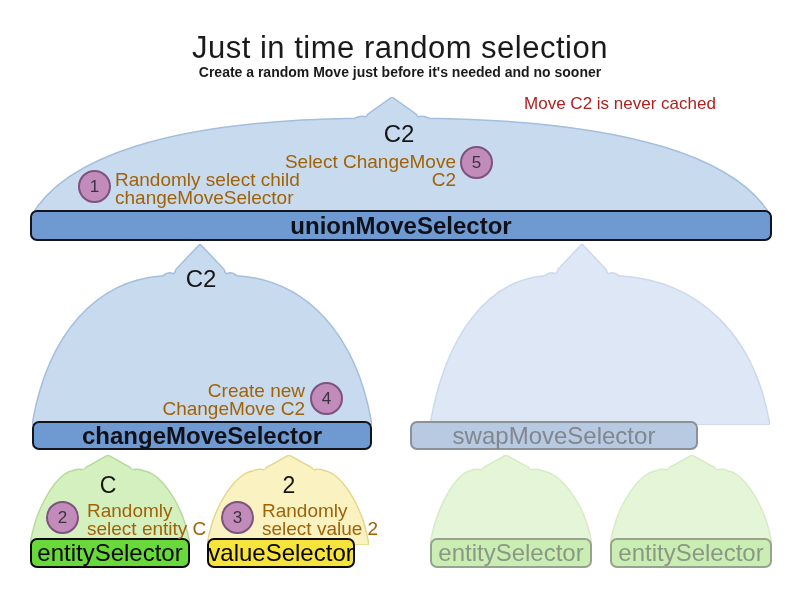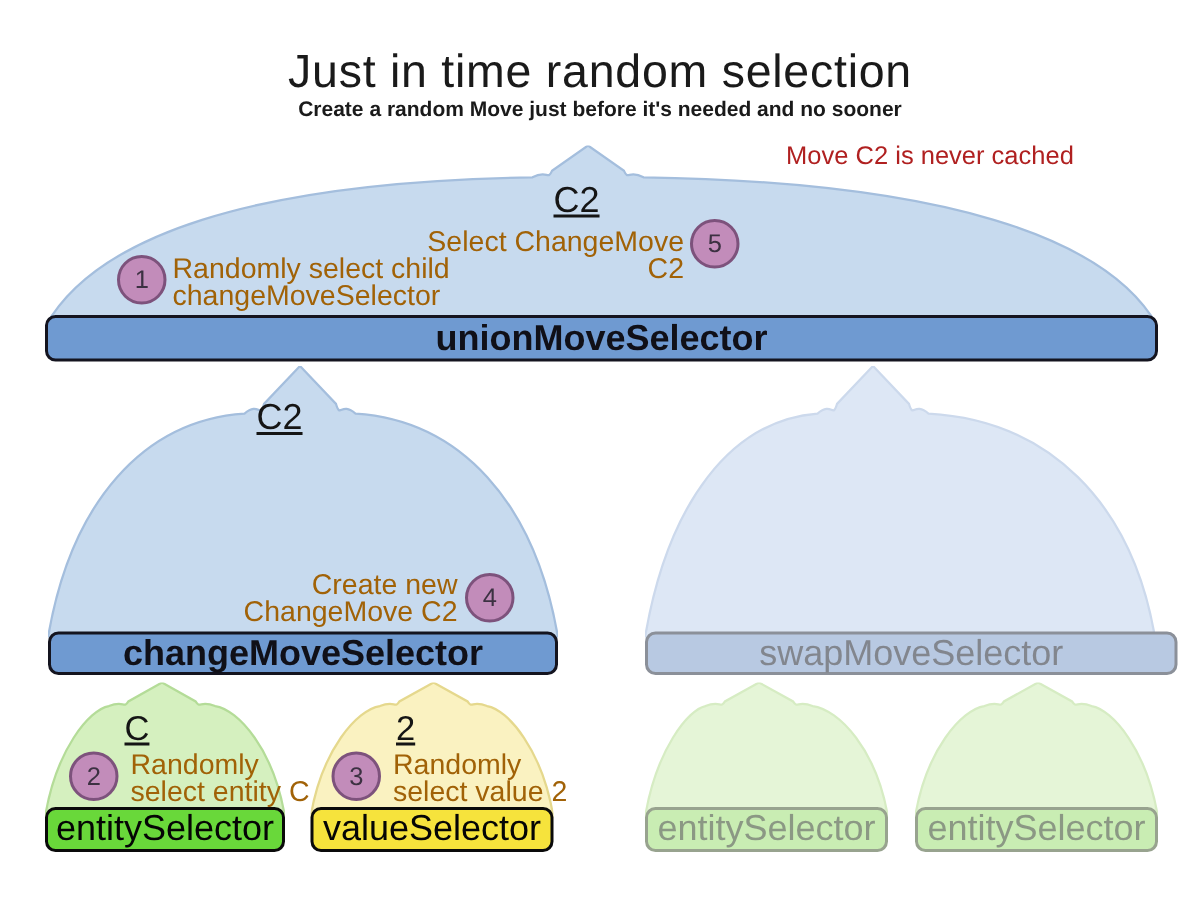--- a/index.html
+++ b/index.html
@@ -29,21 +29,21 @@
   .dome-yellow path{fill:#faf2c1;stroke:#e5d88d;}
   .bar{
     position:absolute;display:flex;align-items:center;justify-content:center;
     box-sizing:border-box;border-radius:7px;font-size:24px;line-height:1;
   }
   .bar-blue{background:#6f9ad1;border:2px solid #14141f;color:#101018;font-weight:bold;}
   .bar-blue-faded{background:#b8c9e2;border:2px solid #8b9099;color:#82868e;}
   .bar-green{background:#69d83a;border:2px solid #0a0a0a;color:#050505;}
   .bar-green-faded{background:#c9edb3;border:2px solid #98a38f;color:#8b9884;}
   .bar-yellow{background:#f6e33c;border:2px solid #0a0a0a;color:#050505;}
-  .outlabel{position:absolute;font-size:24px;color:#151515;text-decoration:underline;}
+  .outlabel{position:absolute;font-size:24px;color:#151515;text-align:center;}
   .stepcircle{
     position:absolute;width:33px;height:33px;border-radius:50%;
     background:#c28cba;border:2.5px solid #7d527c;box-sizing:border-box;
     display:flex;align-items:center;justify-content:center;
     font-size:17px;color:#3c3142;
   }
   .anno{
     position:absolute;font-size:19px;line-height:17.5px;color:#a16207;
   }
   .anno.right{text-align:right;}
@@ -78,27 +78,27 @@
   <svg class="dome dome-green-faded" style="left:610px;top:455px" width="162" height="90" viewBox="0 0 162 90">
       <path d="M 0 90 C 7.3 45.0 31.2 18.0 46.3 15.7 C 56.3 11.7 56.3 17.6 59.3 12.6 L 82 0 L 104.7 12.6 C 107.7 17.6 107.7 11.7 117.7 15.7 C 131.6 18.0 154.7 45.0 162 90 Z"></path>
     </svg>
 
   <div class="bar bar-blue" style="left:30px;top:210px;width:742px;height:31px">
     <span>unionMoveSelector</span>
   </div>
   <div class="bar bar-blue" style="left:32px;top:421px;width:340px;height:29px">
     <span>changeMoveSelector</span>
   </div>
-  <div class="bar bar-blue-faded" style="left:430px;top:421px;width:355px;height:29px">
+  <div class="bar bar-blue-faded" style="left:410px;top:421px;width:288px;height:29px">
     <span>swapMoveSelector</span>
   </div>
   <div class="bar bar-green" style="left:30px;top:538px;width:160px;height:30px">
     <span>entitySelector</span>
   </div>
-  <div class="bar bar-yellow" style="left:207px;top:538px;width:162px;height:30px">
+  <div class="bar bar-yellow" style="left:207px;top:538px;width:148px;height:30px">
     <span>valueSelector</span>
   </div>
   <div class="bar bar-green-faded" style="left:430px;top:538px;width:162px;height:30px">
     <span>entitySelector</span>
   </div>
   <div class="bar bar-green-faded" style="left:610px;top:538px;width:162px;height:30px">
     <span>entitySelector</span>
   </div>
 
   <div class="outlabel" style="left:369px;top:120px;width:60px">C2</div>

